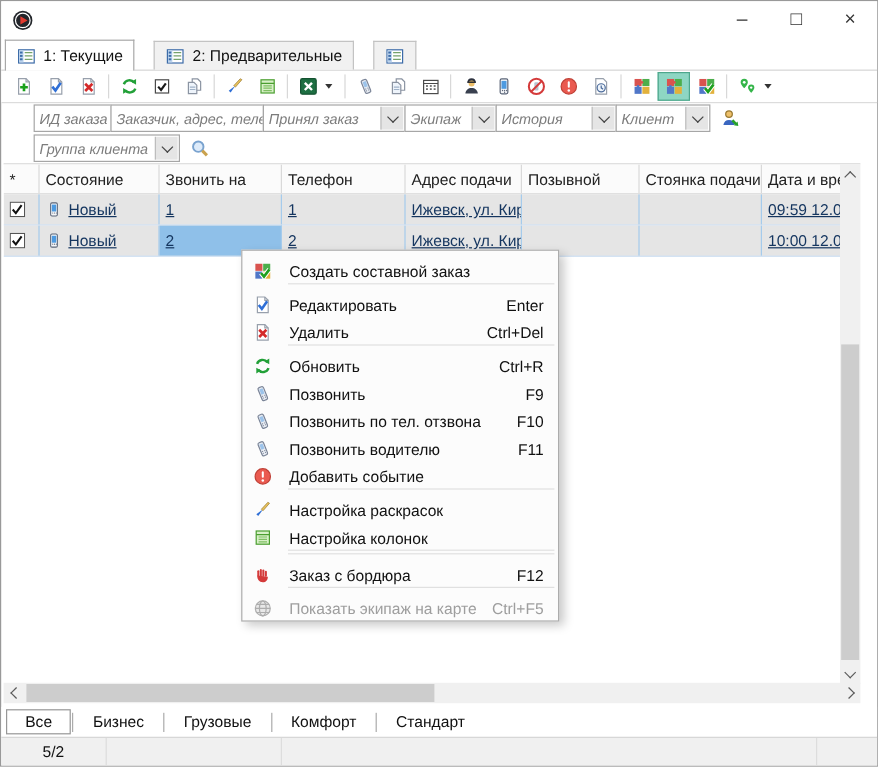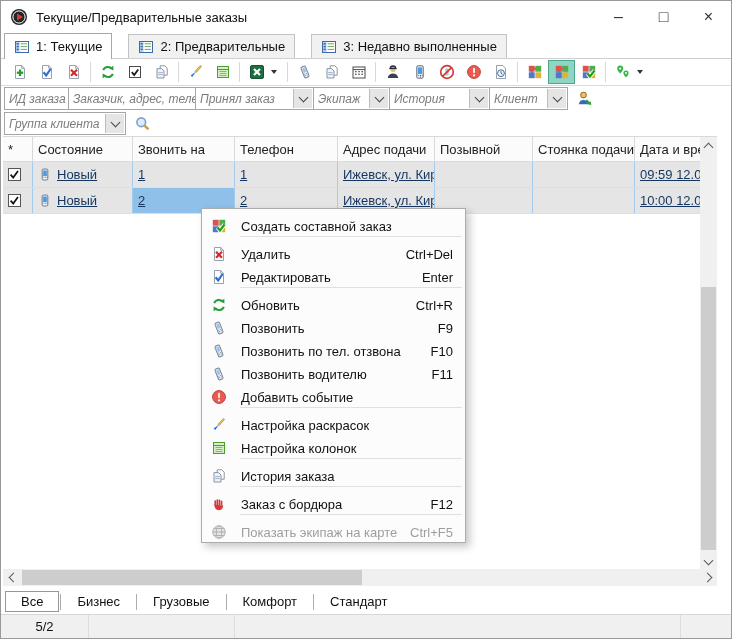--- a/index.html
+++ b/index.html
@@ -20,21 +20,21 @@
   .tab.active{background:#fff;height:26px;margin-bottom:-1px;border-color:#a8a8a8;}
 
   
   .toolbar{position:absolute;left:0;top:58px;right:0;height:27px;display:flex;align-items:center;padding-left:5px;border-bottom:1px solid #dcdcdc;box-sizing:border-box;background:#fff;}
   .tbtn{width:27px;height:24px;display:flex;align-items:center;justify-content:center;border:1px solid transparent;box-sizing:border-box;}
   .tbtn.toggled{background:#8ed6c3;border-color:#4ea78c;}
   .tsep{width:1px;height:20px;background:#d8d8d8;margin:0 3px;}
   .tcaret{width:0;height:0;border-left:3.5px solid transparent;border-right:3.5px solid transparent;border-top:4px solid #333;margin:0 7px 0 1px;}
 
   
-  .frow{position:absolute;display:flex;height:23px;}
+  .frow{position:absolute;display:flex;height:23px;margin-left:24px;}
   .frow1{left:3px;top:86px;}
   .frow2{left:3px;top:111px;}
   .tfield{box-sizing:border-box;height:23px;border:1px solid #a6a6a6;background:#fff;display:flex;align-items:center;padding-left:4px;font-style:italic;color:#7c7c7c;font-size:12px;margin-left:-1px;overflow:hidden;white-space:nowrap;}
   .tfield:first-child{margin-left:0;}
   .combo{position:relative;padding-right:21px;}
   .combo-arrow{position:absolute;right:1px;top:1px;bottom:1px;width:18px;background:#e5e5e5;display:flex;align-items:center;justify-content:center;border-left:1px solid #bdbdbd;}
   .chev{width:6px;height:6px;border-right:1.5px solid #444;border-bottom:1.5px solid #444;display:inline-block;}
   .chev.down{transform:rotate(45deg);margin-top:-3px;}
   .chev.up{transform:rotate(-135deg);margin-top:3px;}
   .chev.left{transform:rotate(135deg);margin-left:3px;}
@@ -90,21 +90,20 @@
 <div class="window">
 
   <div class="titlebar">
     <span class="title-icon">
       <svg width="18" height="18" viewBox="0 0 18 18">
           <circle cx="9" cy="9" r="8" fill="#23262b"></circle>
           <circle cx="9" cy="9" r="6.1" fill="none" stroke="#fff" stroke-width="1"></circle>
           <polygon points="7,5.6 13,9 7,12.4" fill="#e03a2f"></polygon>
         </svg>
     </span>
-    <span class="title-text">Текущие/Предварительные заказы</span>
     <div class="win-controls">
       <span class="win-btn">–</span>
       <span class="win-btn">□</span>
       <span class="win-btn">×</span>
     </div>
   </div>
 
   <div class="tabstrip">
     <div class="tab active">
       <span>
@@ -154,21 +153,20 @@
               <rect x="2.6" y="6.8" width="2.2" height="1.6"></rect>
               <rect x="2.6" y="9.6" width="2.2" height="1.6"></rect>
             </g>
             <g stroke="#74a26b">
               <line x1="6.6" y1="4.8" x2="13" y2="4.8"></line>
               <line x1="6.6" y1="7.6" x2="13" y2="7.6"></line>
               <line x1="6.6" y1="10.4" x2="13" y2="10.4"></line>
             </g>
           </svg>
         </span>
-      <span>3: Недавно выполненные</span>
     </div>
   </div>
 
   <div class="toolbar">
     <span class="tbtn">
         <svg width="16" height="16" viewBox="0 0 16 16">
           <path d="M3.5 1.5h6.2l2.8 2.8v10.2H3.5z" fill="#fff" stroke="#98a0ac"></path>
           <path d="M9.7 1.5v2.8h2.8" fill="none" stroke="#98a0ac"></path>
           <g stroke="#1ba11b" stroke-width="2.2">
             <line x1="8" y1="5.5" x2="8" y2="12"></line>
@@ -567,39 +565,39 @@
         </span>
       <span class="mi-label">Создать составной заказ</span>
       <span class="mi-sc"></span>
     </div>
     <div class="msep"></div>
     <div class="mi">
       <span class="mi-ic">
           <svg width="16" height="16" viewBox="0 0 16 16">
             <path d="M3.5 1.5h6.2l2.8 2.8v10.2H3.5z" fill="#fff" stroke="#98a0ac"></path>
             <path d="M9.7 1.5v2.8h2.8" fill="none" stroke="#98a0ac"></path>
+            <path d="M4.6 8.2l2.6 3.2 4.4-6.4" fill="none" stroke="#2f6fd6" stroke-width="2.2"></path>
+          </svg>
+        </span>
+      <span class="mi-label">Редактировать</span>
+      <span class="mi-sc">Enter</span>
+    </div>
+    <div class="mi">
+      <span class="mi-ic">
+          <svg width="16" height="16" viewBox="0 0 16 16">
+            <path d="M3.5 1.5h6.2l2.8 2.8v10.2H3.5z" fill="#fff" stroke="#98a0ac"></path>
+            <path d="M9.7 1.5v2.8h2.8" fill="none" stroke="#98a0ac"></path>
             <g stroke="#d42a2a" stroke-width="2.2">
               <line x1="5" y1="5.8" x2="11" y2="11.8"></line>
               <line x1="11" y1="5.8" x2="5" y2="11.8"></line>
             </g>
           </svg>
         </span>
       <span class="mi-label">Удалить</span>
       <span class="mi-sc">Ctrl+Del</span>
-    </div>
-    <div class="mi">
-      <span class="mi-ic">
-          <svg width="16" height="16" viewBox="0 0 16 16">
-            <path d="M3.5 1.5h6.2l2.8 2.8v10.2H3.5z" fill="#fff" stroke="#98a0ac"></path>
-            <path d="M9.7 1.5v2.8h2.8" fill="none" stroke="#98a0ac"></path>
-            <path d="M4.6 8.2l2.6 3.2 4.4-6.4" fill="none" stroke="#2f6fd6" stroke-width="2.2"></path>
-          </svg>
-        </span>
-      <span class="mi-label">Редактировать</span>
-      <span class="mi-sc">Enter</span>
     </div>
     <div class="msep"></div>
     <div class="mi">
       <span class="mi-ic">
           <svg width="16" height="16" viewBox="0 0 16 16">
             <path d="M3.2 6.2a5 5 0 0 1 8.6-1.4" fill="none" stroke="#22a038" stroke-width="2"></path>
             <polygon points="13.4,1.8 13.4,6.6 9.4,4.2" fill="#22a038"></polygon>
             <path d="M12.8 9.8a5 5 0 0 1-8.6 1.4" fill="none" stroke="#22a038" stroke-width="2"></path>
             <polygon points="2.6,14.2 2.6,9.4 6.6,11.8" fill="#22a038"></polygon>
           </svg>
@@ -690,34 +688,20 @@
             <line x1="2.5" y1="5.5" x2="13.5" y2="5.5" stroke="#4a9e2f"></line>
             <line x1="4.5" y1="7.5" x2="11.5" y2="7.5" stroke="#7fbf63"></line>
             <line x1="4.5" y1="9.5" x2="11.5" y2="9.5" stroke="#7fbf63"></line>
             <line x1="4.5" y1="11.5" x2="11.5" y2="11.5" stroke="#7fbf63"></line>
           </svg>
         </span>
       <span class="mi-label">Настройка колонок</span>
       <span class="mi-sc"></span>
     </div>
     <div class="msep"></div>
-    <div class="mi">
-      <span class="mi-ic">
-          <svg width="16" height="16" viewBox="0 0 16 16">
-            <path d="M6.2 1.8h4.6l2.4 2.4v7H6.2z" fill="#fff" stroke="#8b94a2"></path>
-            <path d="M3 4.6h4.6L10 7v7H3z" fill="#eef4fb" stroke="#8b94a2"></path>
-            <g stroke="#9fb2c8">
-              <line x1="4.2" y1="8.6" x2="8.8" y2="8.6"></line>
-              <line x1="4.2" y1="10.6" x2="8.8" y2="10.6"></line>
-            </g>
-          </svg>
-        </span>
-      <span class="mi-label">История заказа</span>
-      <span class="mi-sc"></span>
-    </div>
     <div class="msep"></div>
     <div class="mi">
       <span class="mi-ic">
           <svg width="16" height="16" viewBox="0 0 16 16">
             <g fill="#d43a3a">
               <rect x="3.4" y="4.2" width="1.7" height="5.5" rx=".85"></rect>
               <rect x="5.5" y="3.2" width="1.7" height="6.5" rx=".85"></rect>
               <rect x="7.6" y="3.6" width="1.7" height="6" rx=".85"></rect>
               <rect x="9.7" y="4.6" width="1.7" height="5" rx=".85"></rect>
               <path d="M3.4 8.6c-.2 3.2 1.6 5.6 4.6 5.6 2.6 0 4.2-1.8 4.2-4.6l-8.8-1z"></path>

